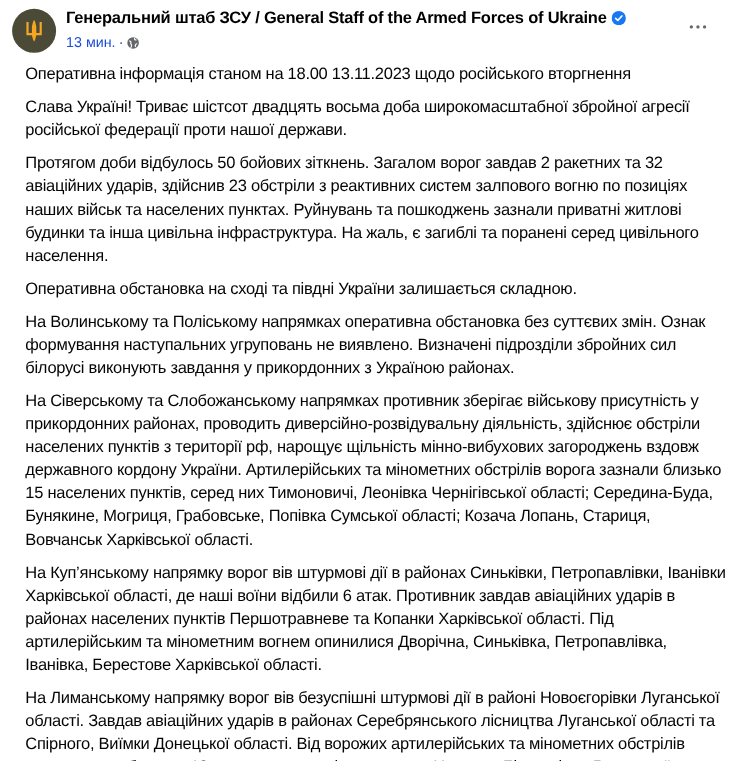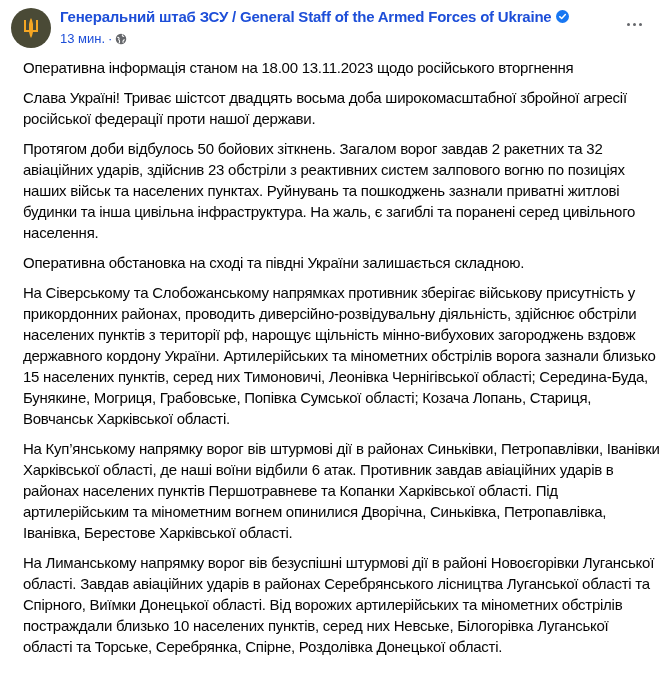--- a/index.html
+++ b/index.html
@@ -2,21 +2,21 @@
 <html><head>
   <meta charset="utf-8">
   <style>
     html, body { margin:0; padding:0; background:#ffffff; }
     body { width:668px; height:692px; overflow:hidden; font-family:"Liberation Sans", sans-serif; color:#050505; }
     .post { position:relative; width:668px; height:692px; }
     .header { position:absolute; left:0; top:0; width:668px; height:55px; }
     .avatar { position:absolute; left:11px; top:8px; width:40px; height:40px; border-radius:50%; background:#4a4a36; display:flex; align-items:center; justify-content:center; }
     .avatar svg { width:18px; height:20px; }
     .name-row { position:absolute; left:60px; top:8px; display:flex; align-items:center; white-space:nowrap; }
-    .author { font-size:15px; font-weight:600; color:#1d4ed8; letter-spacing:-0.2px; }
+    .author { font-size:15px; font-weight:600; color:#000000; letter-spacing:-0.2px; }
     .verified { margin-left:5px; width:13px; height:13px; display:inline-block; }
     .meta-row { position:absolute; left:60px; top:31px; display:flex; align-items:center; font-size:13px; color:#1d4ed8; }
     .meta-row .dot { margin:0 3px; }
     .globe { width:12px; height:12px; display:inline-block; }
     .more { position:absolute; right:20px; top:14px; width:28px; height:20px; display:flex; align-items:center; justify-content:center; cursor:pointer; }
     .more span { display:inline-block; width:3px; height:3px; background:#65676b; border-radius:50%; margin:0 1.5px; }
     .body { position:absolute; left:11px; top:57px; width:650px; font-size:15px; line-height:21px; color:#050505; letter-spacing:-0.25px; }
     .body p { margin:0 0 9px 12px; }
   </style>
 </head>
@@ -49,17 +49,18 @@
       <span></span>
       <span></span>
     </div>
   </div>
 
   <div class="body">
     <p>Оперативна інформація станом на 18.00 13.11.2023 щодо російського вторгнення</p>
     <p>Слава Україні! Триває шістсот двадцять восьма доба широкомасштабної збройної агресії російської федерації проти нашої держави.</p>
     <p>Протягом доби відбулось 50 бойових зіткнень. Загалом ворог завдав 2 ракетних та 32 авіаційних ударів, здійснив 23 обстріли з реактивних систем залпового вогню по позиціях наших військ та населених пунктах. Руйнувань та пошкоджень зазнали приватні житлові будинки та інша цивільна інфраструктура. На жаль, є загиблі та поранені серед цивільного населення.</p>
     <p>Оперативна обстановка на сході та півдні України залишається складною.</p>
+    <p>На Волинському та Поліському напрямках оперативна обстановка без суттєвих змін. Ознак формування наступальних угруповань не виявлено. Визначені підрозділи збройних сил білорусі виконують завдання у прикордонних з Україною районах.</p>
     <p>На Сіверському та Слобожанському напрямках противник зберігає військову присутність у прикордонних районах, проводить диверсійно-розвідувальну діяльність, здійснює обстріли населених пунктів з території рф, нарощує щільність мінно-вибухових загороджень вздовж державного кордону України. Артилерійських та мінометних обстрілів ворога зазнали близько 15 населених пунктів, серед них Тимоновичі, Леонівка Чернігівської області; Середина-Буда, Бунякине, Могриця, Грабовське, Попівка Сумської області; Козача Лопань, Стариця, Вовчанськ Харківської області.</p>
     <p>На Куп’янському напрямку ворог вів штурмові дії в районах Синьківки, Петропавлівки, Іванівки Харківської області, де наші воїни відбили 6 атак. Противник завдав авіаційних ударів в районах населених пунктів Першотравневе та Копанки Харківської області. Під артилерійським та мінометним вогнем опинилися Дворічна, Синьківка, Петропавлівка, Іванівка, Берестове Харківської області.</p>
     <p>На Лиманському напрямку ворог вів безуспішні штурмові дії в районі Новоєгорівки Луганської області. Завдав авіаційних ударів в районах Серебрянського лісництва Луганської області та Спірного, Виїмки Донецької області. Від ворожих артилерійських та мінометних обстрілів постраждали близько 10 населених пунктів, серед них Невське, Білогорівка Луганської області та Торське, Серебрянка, Спірне, Роздолівка Донецької області.</p>
   </div>
 </div>
 
 </body></html>

